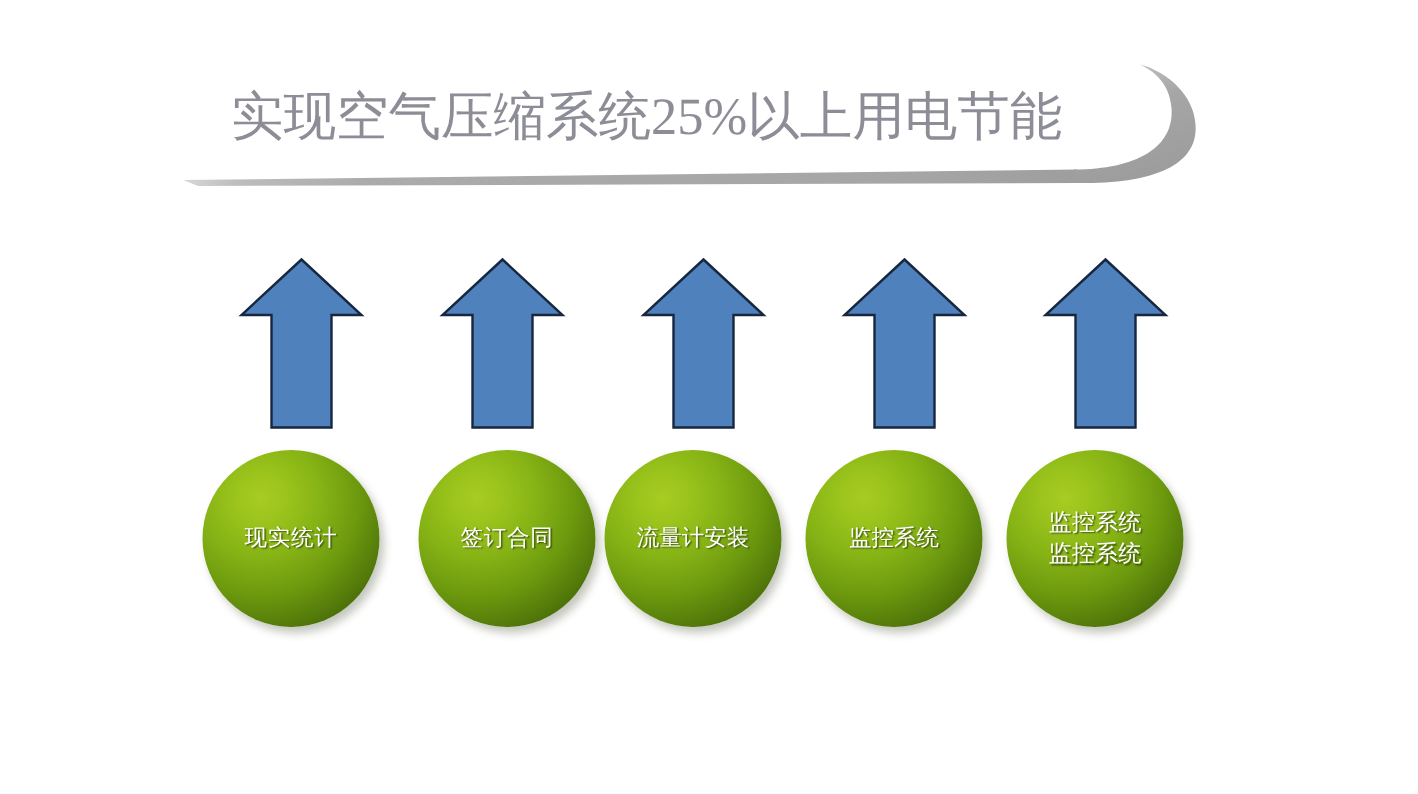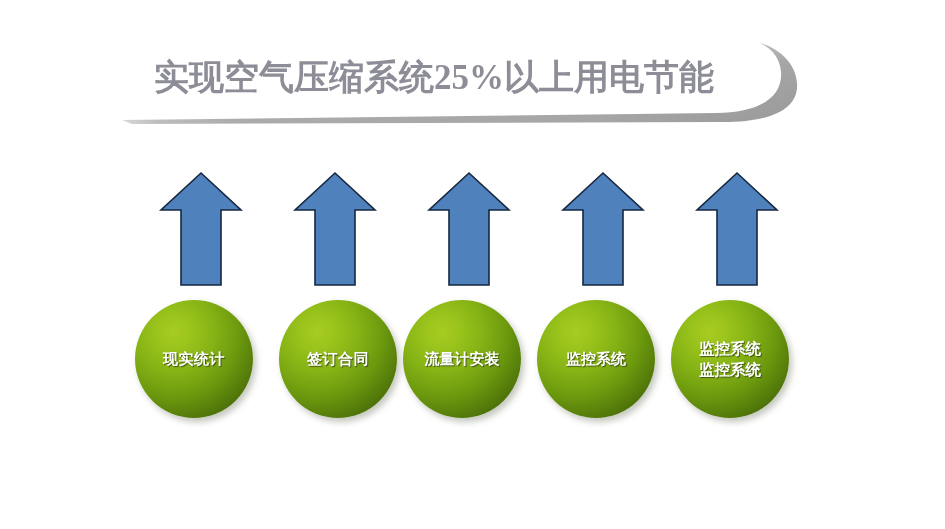--- a/index.html
+++ b/index.html
@@ -14,21 +14,20 @@
     overflow: hidden;
     font-family: "Liberation Sans", "DejaVu Sans", sans-serif;
   }
 
   #slide {
     position: absolute;
     left: 0; top: 0;
     width: 945px;
     height: 529px;
     background: #ffffff;
-    font-weight: bold;
   }
 
   
   .title-banner {
     position: absolute;
     left: 118px;
     top: 34px;
     width: 700px;
     height: 110px;
   }

